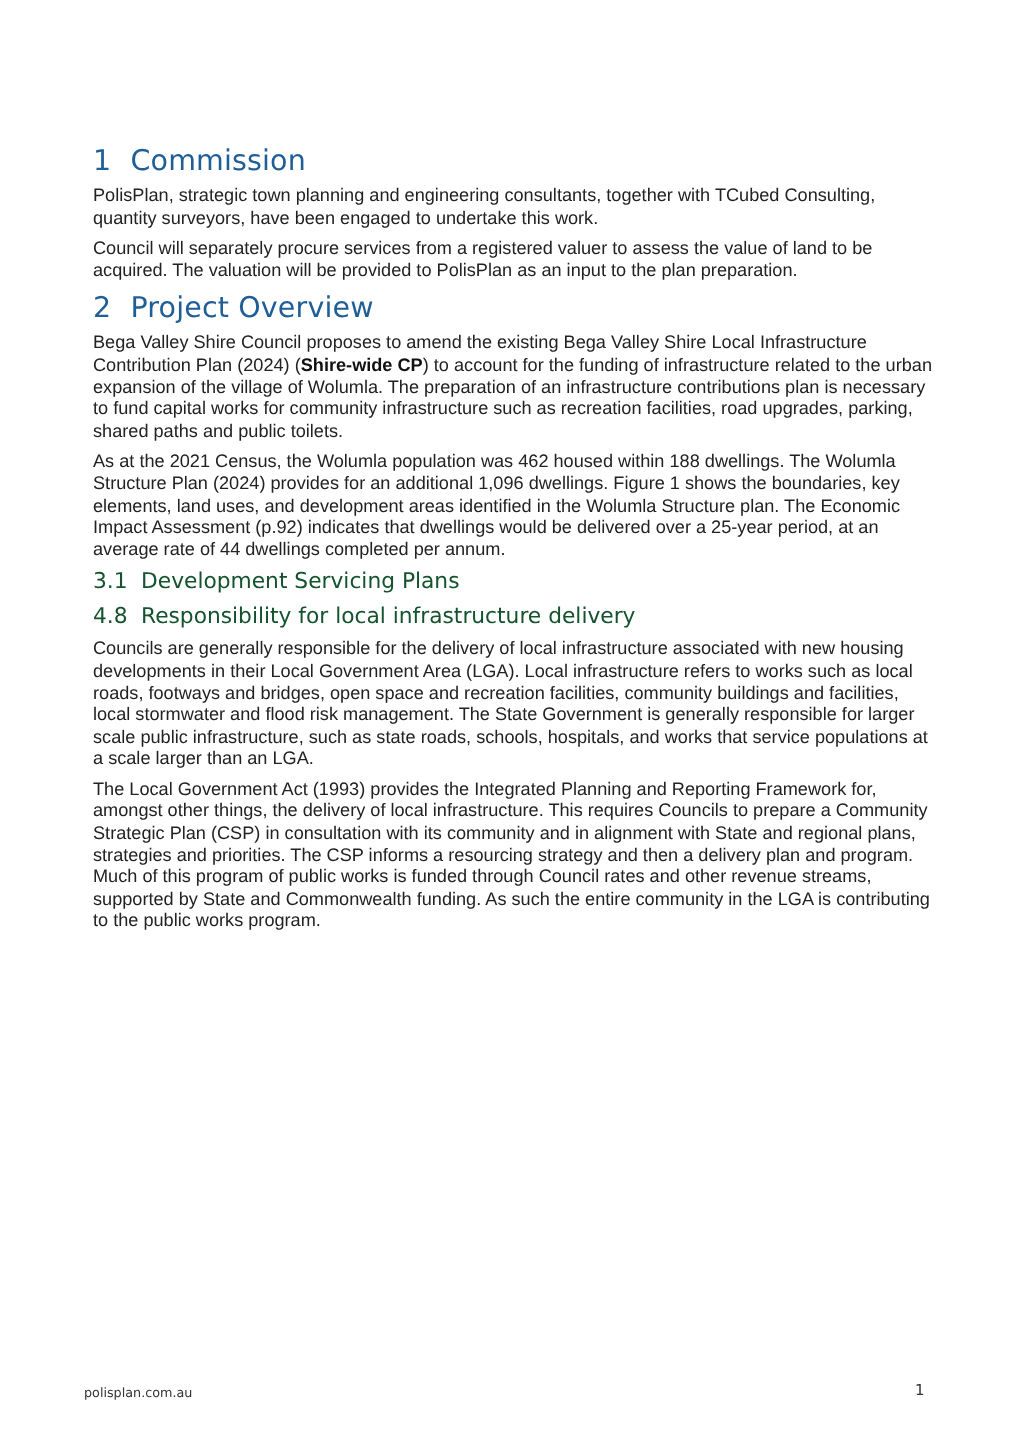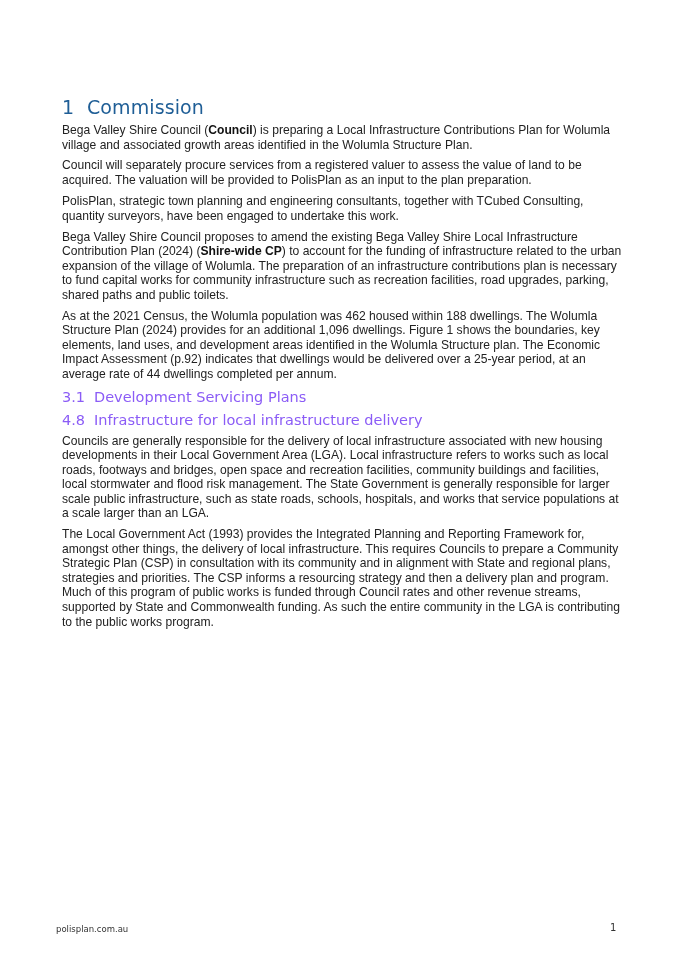--- a/index.html
+++ b/index.html
@@ -11,21 +11,21 @@
     color: #1f5e96;
     font-size: 19px;
     font-weight: normal;
     margin: 0 0 5px 0;
     line-height: 22px;
     letter-spacing: 0.1px;
   }
   .h1 .num { display: inline-block; width: 25px; }
   .h2 {
     font-family: "DejaVu Sans", sans-serif;
-    color: #8b5cf6;
+    color: #14532d;
     font-size: 14.5px;
     font-weight: normal;
     margin: 0 0 4px 0;
     line-height: 19px;
   }
   .h2 .num { display: inline-block; width: 32px; }
   p.body {
     font-family: "Liberation Sans", sans-serif;
     font-size: 12.1px;
     line-height: 14.6px;
@@ -42,30 +42,30 @@
     font-family: "DejaVu Sans", sans-serif; font-size: 10px; color: #333;
   }
 </style>
 </head>
 <body>
 
 <div class="page">
   <div class="content">
 
     <h1 class="h1"><span class="num">1</span><span>Commission</span></h1>
-    <p class="body"><span>Bega Valley Shire Council (</span><b>Council</b><span>) is preparing a Local Infrastructure Contributions Plan for Wolumla village and associated growth areas identified in the Wolumla Structure Plan.</span></p>
+    <p class="body">PolisPlan, strategic town planning and engineering consultants, together with TCubed Consulting, quantity surveyors, have been engaged to undertake this work.</p>
     <p class="body" style="margin-bottom:7px">Council will separately procure services from a registered valuer to assess the value of land to be acquired. The valuation will be provided to PolisPlan as an input to the plan preparation.</p>
-    <p class="body">PolisPlan, strategic town planning and engineering consultants, together with TCubed Consulting, quantity surveyors, have been engaged to undertake this work.</p>
 
+    <h1 class="h1"><span class="num">2</span><span>Project Overview</span></h1>
     <p class="body"><span>Bega Valley Shire Council proposes to amend the existing Bega Valley Shire Local Infrastructure Contribution Plan (2024) (</span><b>Shire-wide CP</b><span>) to account for the funding of infrastructure related to the urban expansion of the village of Wolumla. The preparation of an infrastructure contributions plan is necessary to fund capital works for community infrastructure such as recreation facilities, road upgrades, parking, shared paths and public toilets.</span></p>
     <p class="body">As at the 2021 Census, the Wolumla population was 462 housed within 188 dwellings. The Wolumla Structure Plan (2024) provides for an additional 1,096 dwellings. Figure 1 shows the boundaries, key elements, land uses, and development areas identified in the Wolumla Structure plan. The Economic Impact Assessment (p.92) indicates that dwellings would be delivered over a 25-year period, at an average rate of 44 dwellings completed per annum.</p>
 
 
     <h2 class="h2"><span class="num">3.1</span><span>Development Servicing Plans</span></h2>
 
-    <h2 class="h2"><span class="num">4.8</span><span>Infrastructure for local infrastructure delivery</span></h2>
+    <h2 class="h2"><span class="num">4.8</span><span>Responsibility for local infrastructure delivery</span></h2>
     <p class="body">Councils are generally responsible for the delivery of local infrastructure associated with new housing developments in their Local Government Area (LGA). Local infrastructure refers to works such as local roads, footways and bridges, open space and recreation facilities, community buildings and facilities, local stormwater and flood risk management. The State Government is generally responsible for larger scale public infrastructure, such as state roads, schools, hospitals, and works that service populations at a scale larger than an LGA.</p>
     <p class="body">The Local Government Act (1993) provides the Integrated Planning and Reporting Framework for, amongst other things, the delivery of local infrastructure. This requires Councils to prepare a Community Strategic Plan (CSP) in consultation with its community and in alignment with State and regional plans, strategies and priorities. The CSP informs a resourcing strategy and then a delivery plan and program. Much of this program of public works is funded through Council rates and other revenue streams, supported by State and Commonwealth funding. As such the entire community in the LGA is contributing to the public works program.</p>
   </div>
 
   <div class="footer-left">polisplan.com.au</div>
   <div class="footer-right">1</div>
 </div>
 
 </body></html>

